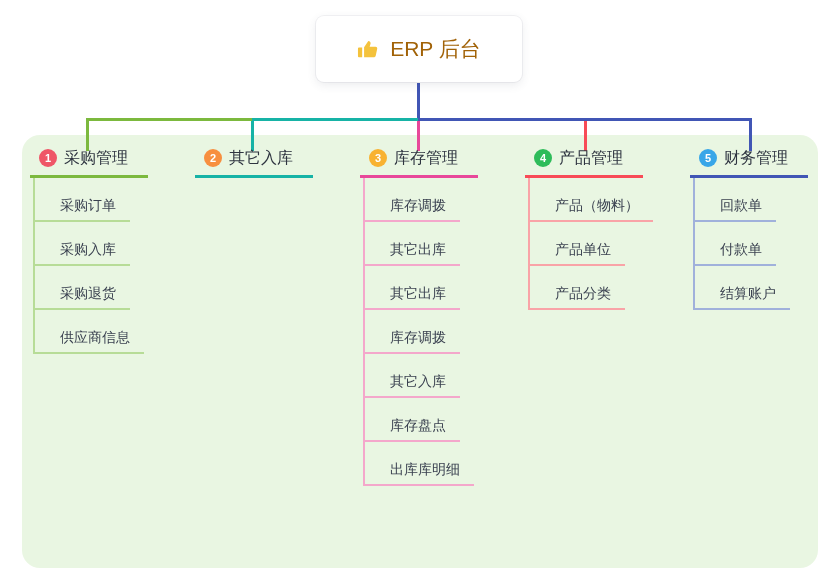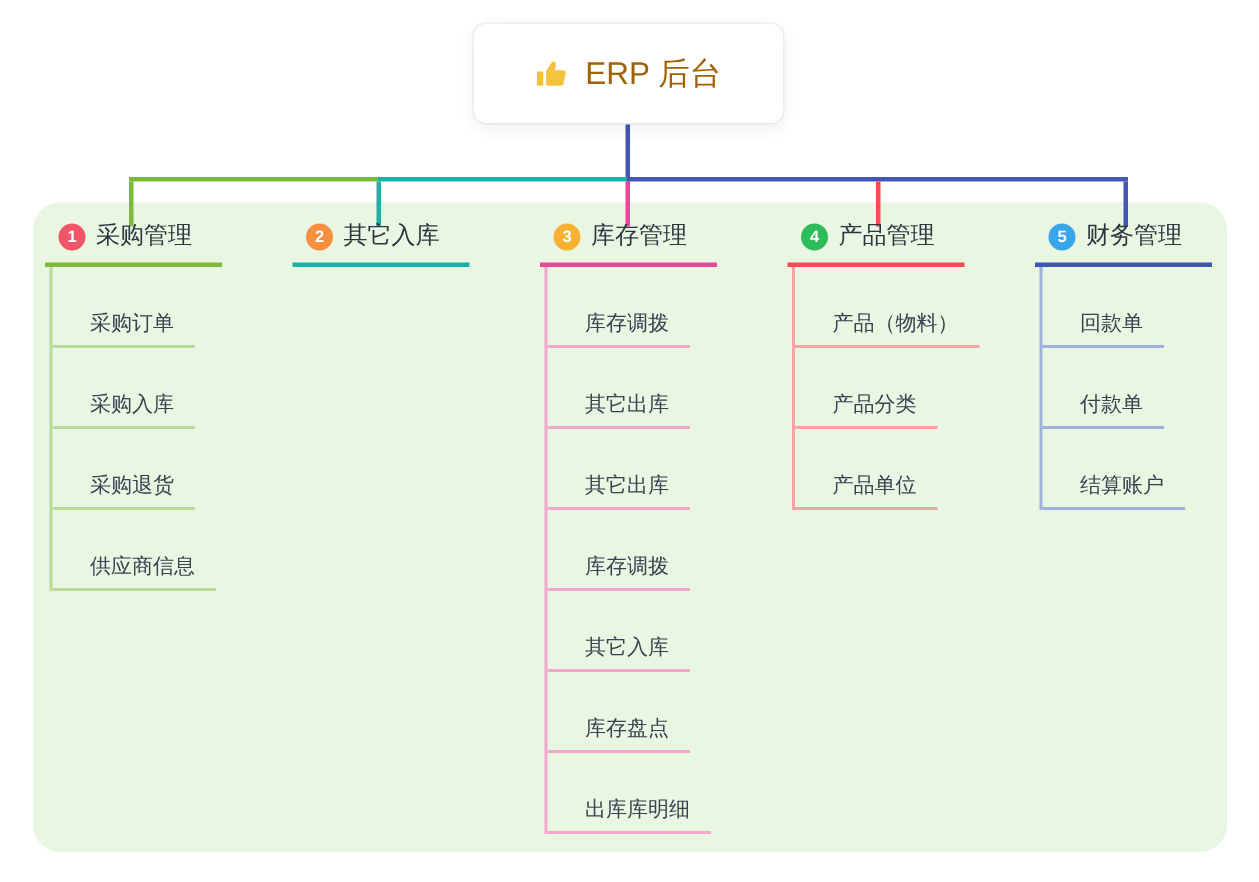--- a/index.html
+++ b/index.html
@@ -38,21 +38,21 @@
     padding:0 0 6px 9px;line-height:22px;
     border-bottom:3px solid var(--line);
     font-size:16px;color:#2e3440;white-space:nowrap;cursor:default;
   }
   .badge{
     flex:0 0 auto;width:18px;height:18px;border-radius:50%;
     background:var(--badge);color:#ffffff;font-size:11px;font-weight:bold;
     display:inline-flex;align-items:center;justify-content:center;
   }
   .items{margin-left:3px;border-left:2px solid var(--subline);}
-  .item{height:54px;display:flex;align-items:flex-end;}
+  .item{height:44px;display:flex;align-items:flex-end;}
   .item > span{
     display:inline-block;white-space:nowrap;
     padding:0 14px 5px 25px;
     border-bottom:2px solid var(--subline);
     font-size:14px;color:#3a4150;
   }
 </style>
 </head>
 <body>
 
@@ -140,24 +140,24 @@
   <div class="branch b4" style="--line: #f84b57; --subline: #f9a3a7; --badge: #2ebc5a;">
     <div class="branch-head">
       <span class="badge">4</span>
       <span>产品管理</span>
     </div>
     <div class="items">
       <div class="item">
           <span>产品（物料）</span>
         </div>
       <div class="item">
-          <span>产品分类</span>
+          <span>产品单位</span>
         </div>
       <div class="item">
-          <span>产品单位</span>
+          <span>产品分类</span>
         </div>
     </div>
   </div>
 
   <div class="branch b5" style="--line: #4156b5; --subline: #a0b1db; --badge: #38a6e8;">
     <div class="branch-head">
       <span class="badge">5</span>
       <span>财务管理</span>
     </div>
     <div class="items">

